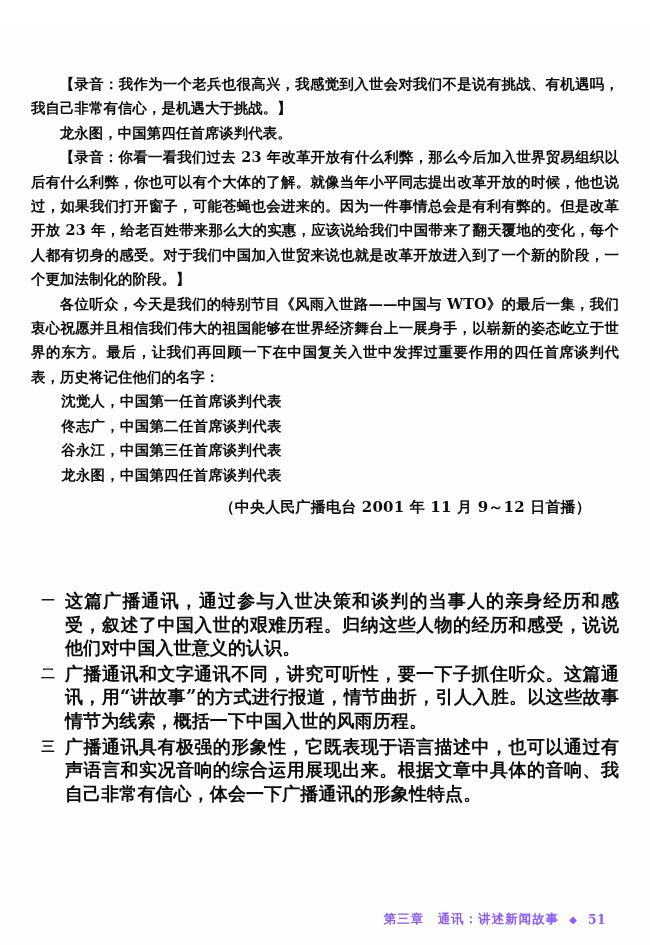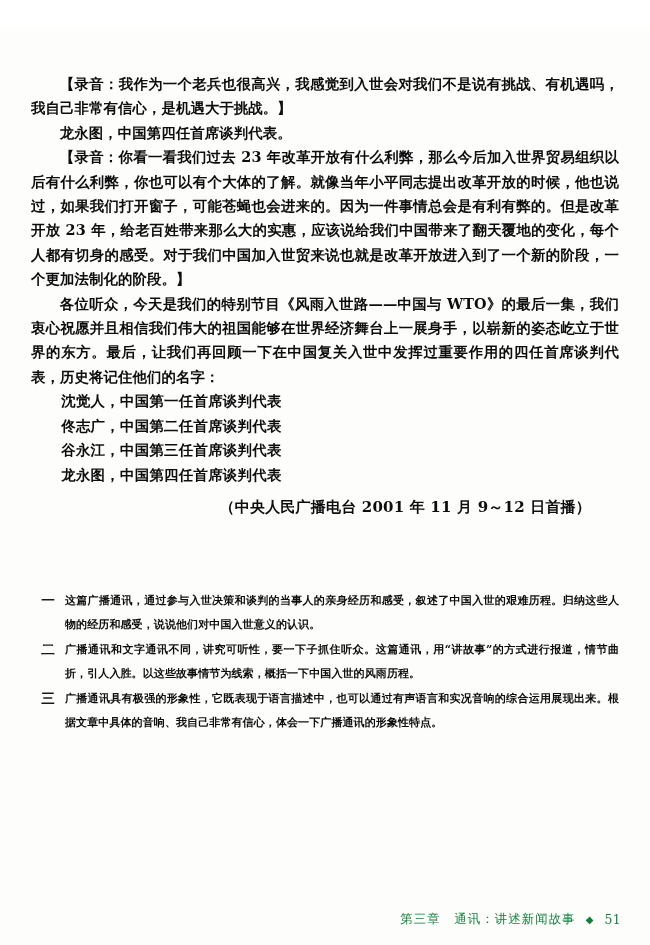--- a/index.html
+++ b/index.html
@@ -119,41 +119,41 @@
     flex: 0 0 auto;
     width: 34px;
     text-align: center;
     font-size: 13.6px;
     line-height: 23.6px;
     font-weight: 600;
     color: #171717;
   }
   .ex-text {
     flex: 1 1 auto;
-    font-size: 11px;
+    font-size: 18px;
     line-height: 23.6px;
     font-weight: 600;
     text-align: justify;
     text-justify: inter-ideograph;
     letter-spacing: 0.1px;
     padding-right: 2px;
   }
 
   
   .footer {
     position: absolute;
-    right: 29px;
+    right: 44px;
     bottom: 17px;
     display: flex;
     align-items: center;
     gap: 10px;
     font-size: 12.4px;
-    font-weight: 400;
+    font-weight: 700;
     letter-spacing: 1.1px;
-    color: #15803d;
+    color: #8b5cf6;
   }
   .footer-diamond {
     font-size: 10px;
     line-height: 1;
     transform: translateY(-0.5px);
   }
   .footer-page {
     letter-spacing: 0.4px;
     font-family: "DejaVu Serif", "Liberation Serif", serif;
   }

